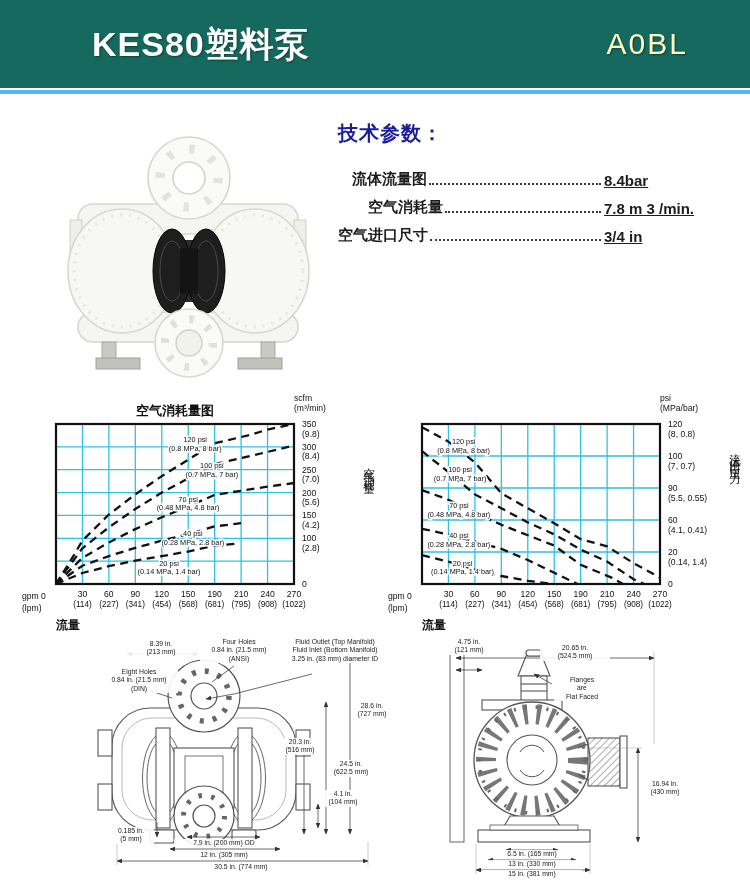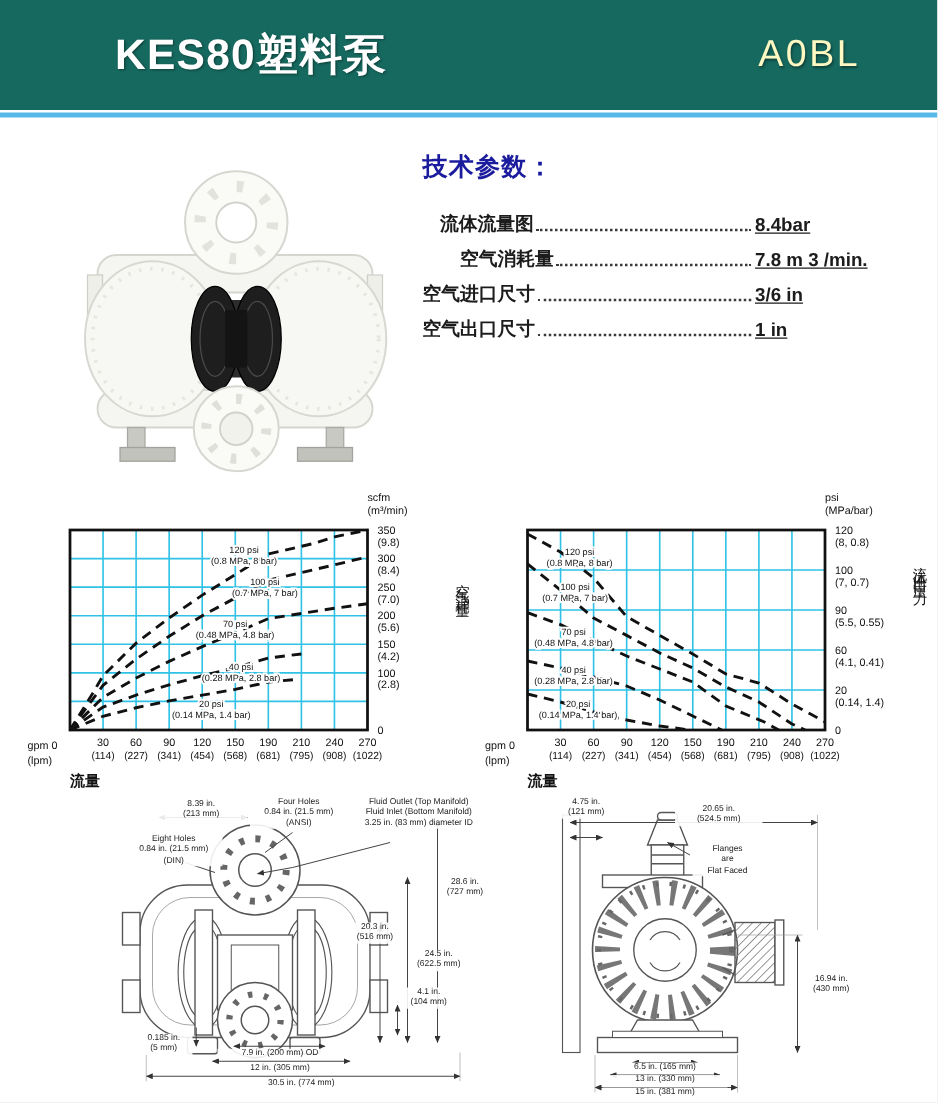--- a/index.html
+++ b/index.html
@@ -93,30 +93,26 @@
       <span class="val">8.4bar</span>
     </div>
     <div class="spec-row ind2">
       <span class="lbl">空气消耗量</span>
       <span class="leader"></span>
       <span class="val">7.8 m 3 /min.</span>
     </div>
     <div class="spec-row">
       <span class="lbl">空气进口尺寸</span>
       <span class="leader"></span>
-      <span class="val">3/6 in</span>
+      <span class="val">3/4 in</span>
     </div>
-    <div class="spec-row">
-      <span class="lbl">空气出口尺寸</span>
-      <span class="leader"></span>
-      <span class="val">1 in</span>
-    </div>
   </div>
 
   <div class="chart-block" style="left:14px;">
+    <div class="chart-title">空气消耗量图</div>
     <div class="chart-unit">scfm
 (m³/min)</div>
     <svg id="chart0" class="chart-svg" width="368" height="238" viewBox="0 0 368 238">
         <line x1="68.44444444444444" y1="28" x2="68.44444444444444" y2="188" stroke="#2fc2e6" stroke-width="1.3"></line>
         <line x1="94.88888888888889" y1="28" x2="94.88888888888889" y2="188" stroke="#2fc2e6" stroke-width="1.3"></line>
         <line x1="121.33333333333333" y1="28" x2="121.33333333333333" y2="188" stroke="#2fc2e6" stroke-width="1.3"></line>
         <line x1="147.77777777777777" y1="28" x2="147.77777777777777" y2="188" stroke="#2fc2e6" stroke-width="1.3"></line>
         <line x1="174.22222222222223" y1="28" x2="174.22222222222223" y2="188" stroke="#2fc2e6" stroke-width="1.3"></line>
         <line x1="200.66666666666666" y1="28" x2="200.66666666666666" y2="188" stroke="#2fc2e6" stroke-width="1.3"></line>
         <line x1="227.11111111111111" y1="28" x2="227.11111111111111" y2="188" stroke="#2fc2e6" stroke-width="1.3"></line>

